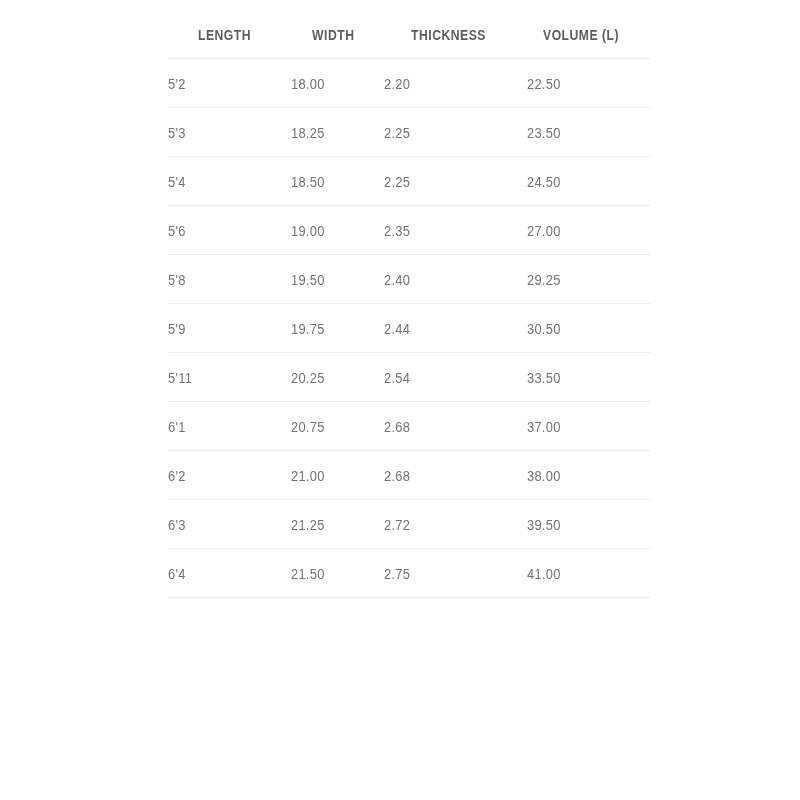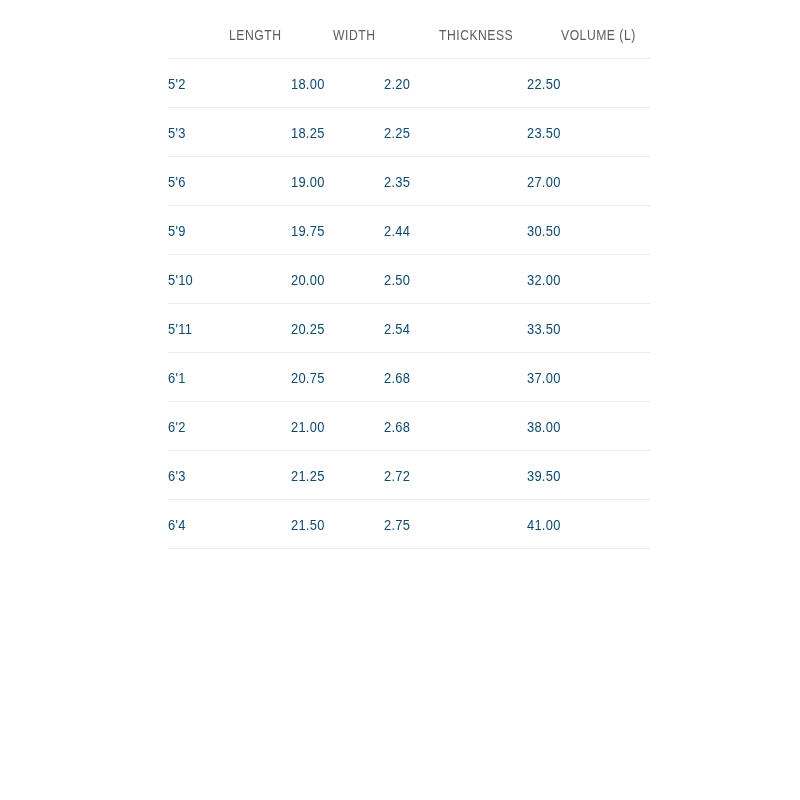--- a/index.html
+++ b/index.html
@@ -36,42 +36,42 @@
     border-collapse: collapse;
     table-layout: fixed;
   }
 
   table.spec-table col.c-length    { width: 123px; }
   table.spec-table col.c-width     { width: 93px;  }
   table.spec-table col.c-thickness { width: 143px; }
   table.spec-table col.c-volume    { width: 123px; }
 
   table.spec-table th {
-    text-align: right;
+    text-align: center;
     vertical-align: middle;
     height: 46px;
     padding: 0;
-    font-weight: 400;
+    font-weight: 700;
     font-size: 14.5px;
     letter-spacing: 0.6px;
     color: #5d5d5d;
     text-transform: uppercase;
     border-bottom: 1px solid #ececec;
     white-space: nowrap;
   }
 
   table.spec-table td {
     text-align: left;
     vertical-align: middle;
     height: 48px;
     padding: 0;
     font-weight: 500;
     font-size: 15px;
     letter-spacing: 0.3px;
-    color: #0c4a6e;
+    color: #737373;
     border-bottom: 1px solid #ececec;
     white-space: nowrap;
   }
 
   
   .cond {
     display: inline-block;
     transform: scaleX(0.86);
     transform-origin: left center;
   }
@@ -111,36 +111,42 @@
             <td><span class="cond">2.20</span></td>
             <td><span class="cond">22.50</span></td>
           </tr>
           <tr>
             <td><span class="cond">5'3</span></td>
             <td><span class="cond">18.25</span></td>
             <td><span class="cond">2.25</span></td>
             <td><span class="cond">23.50</span></td>
           </tr>
           <tr>
+            <td><span class="cond">5'4</span></td>
+            <td><span class="cond">18.50</span></td>
+            <td><span class="cond">2.25</span></td>
+            <td><span class="cond">24.50</span></td>
+          </tr>
+          <tr>
             <td><span class="cond">5'6</span></td>
             <td><span class="cond">19.00</span></td>
             <td><span class="cond">2.35</span></td>
             <td><span class="cond">27.00</span></td>
           </tr>
           <tr>
+            <td><span class="cond">5'8</span></td>
+            <td><span class="cond">19.50</span></td>
+            <td><span class="cond">2.40</span></td>
+            <td><span class="cond">29.25</span></td>
+          </tr>
+          <tr>
             <td><span class="cond">5'9</span></td>
             <td><span class="cond">19.75</span></td>
             <td><span class="cond">2.44</span></td>
             <td><span class="cond">30.50</span></td>
-          </tr>
-          <tr>
-            <td><span class="cond">5'10</span></td>
-            <td><span class="cond">20.00</span></td>
-            <td><span class="cond">2.50</span></td>
-            <td><span class="cond">32.00</span></td>
           </tr>
           <tr>
             <td><span class="cond">5'11</span></td>
             <td><span class="cond">20.25</span></td>
             <td><span class="cond">2.54</span></td>
             <td><span class="cond">33.50</span></td>
           </tr>
           <tr>
             <td><span class="cond">6'1</span></td>
             <td><span class="cond">20.75</span></td>

